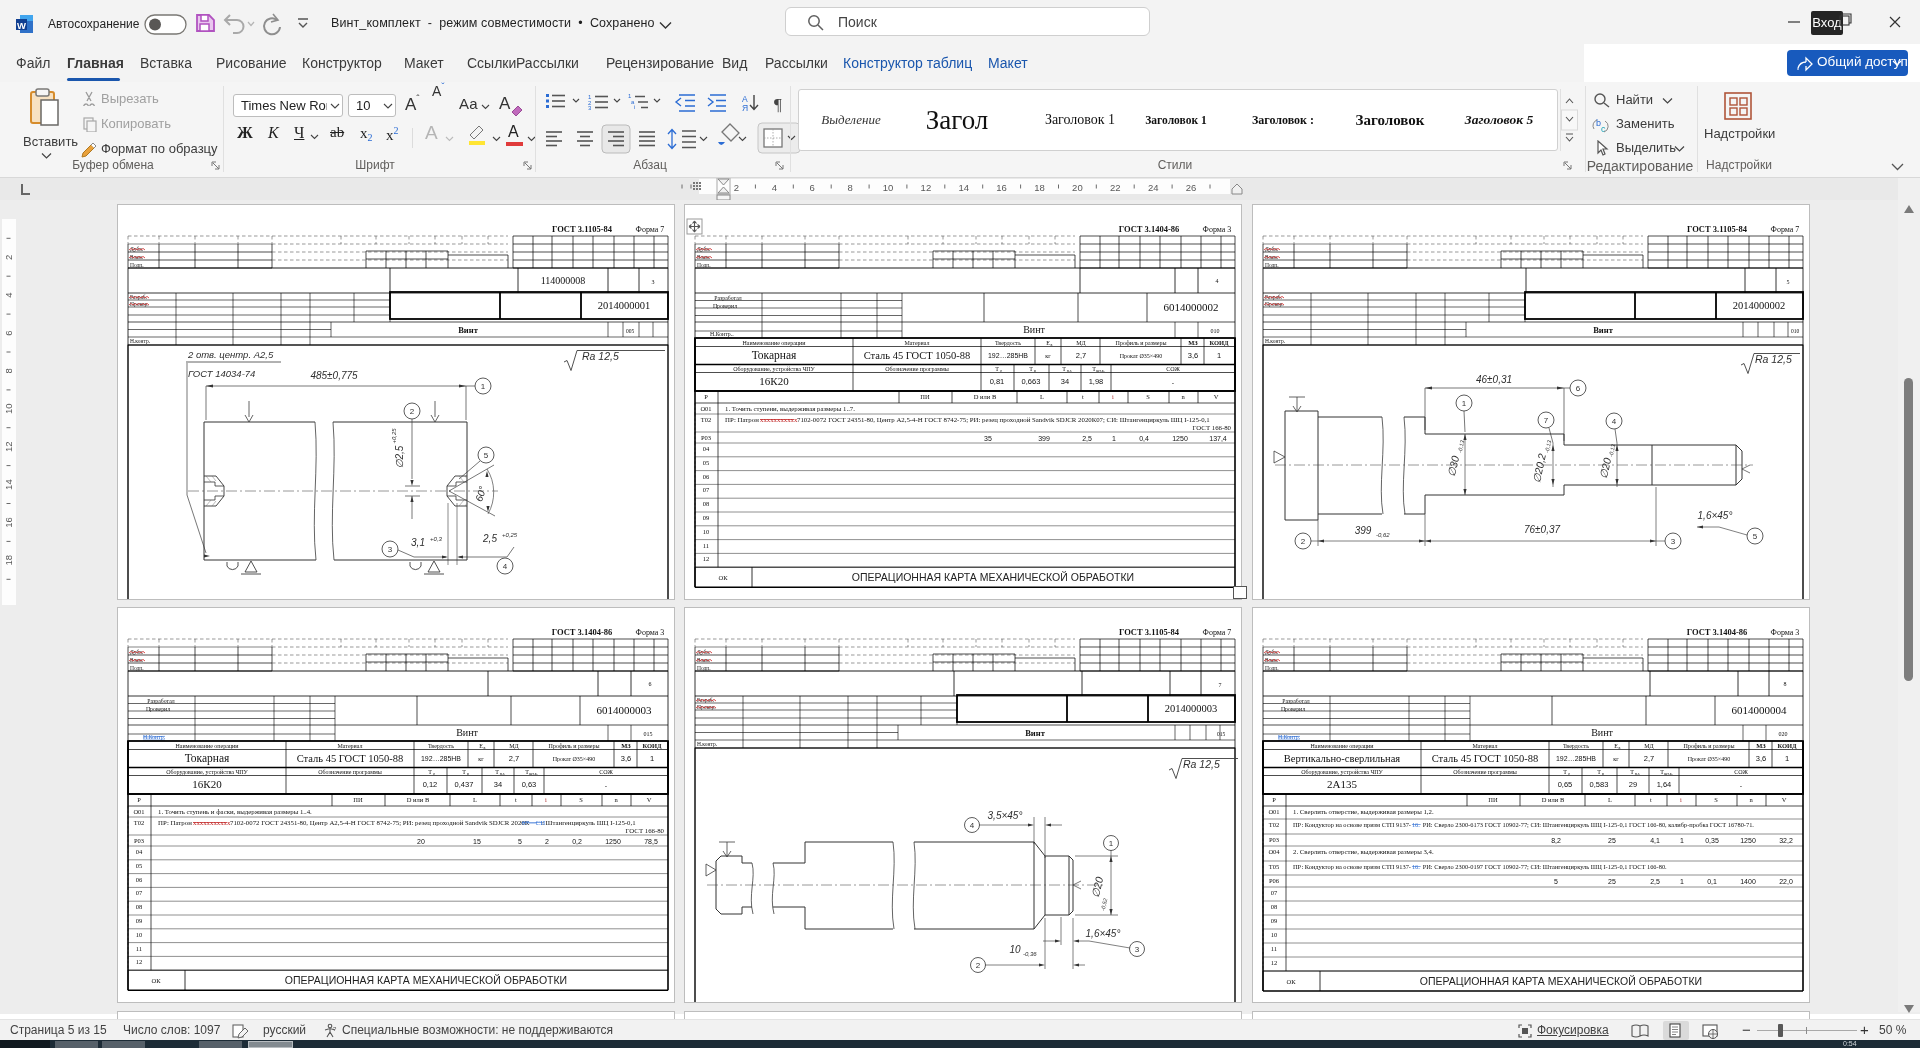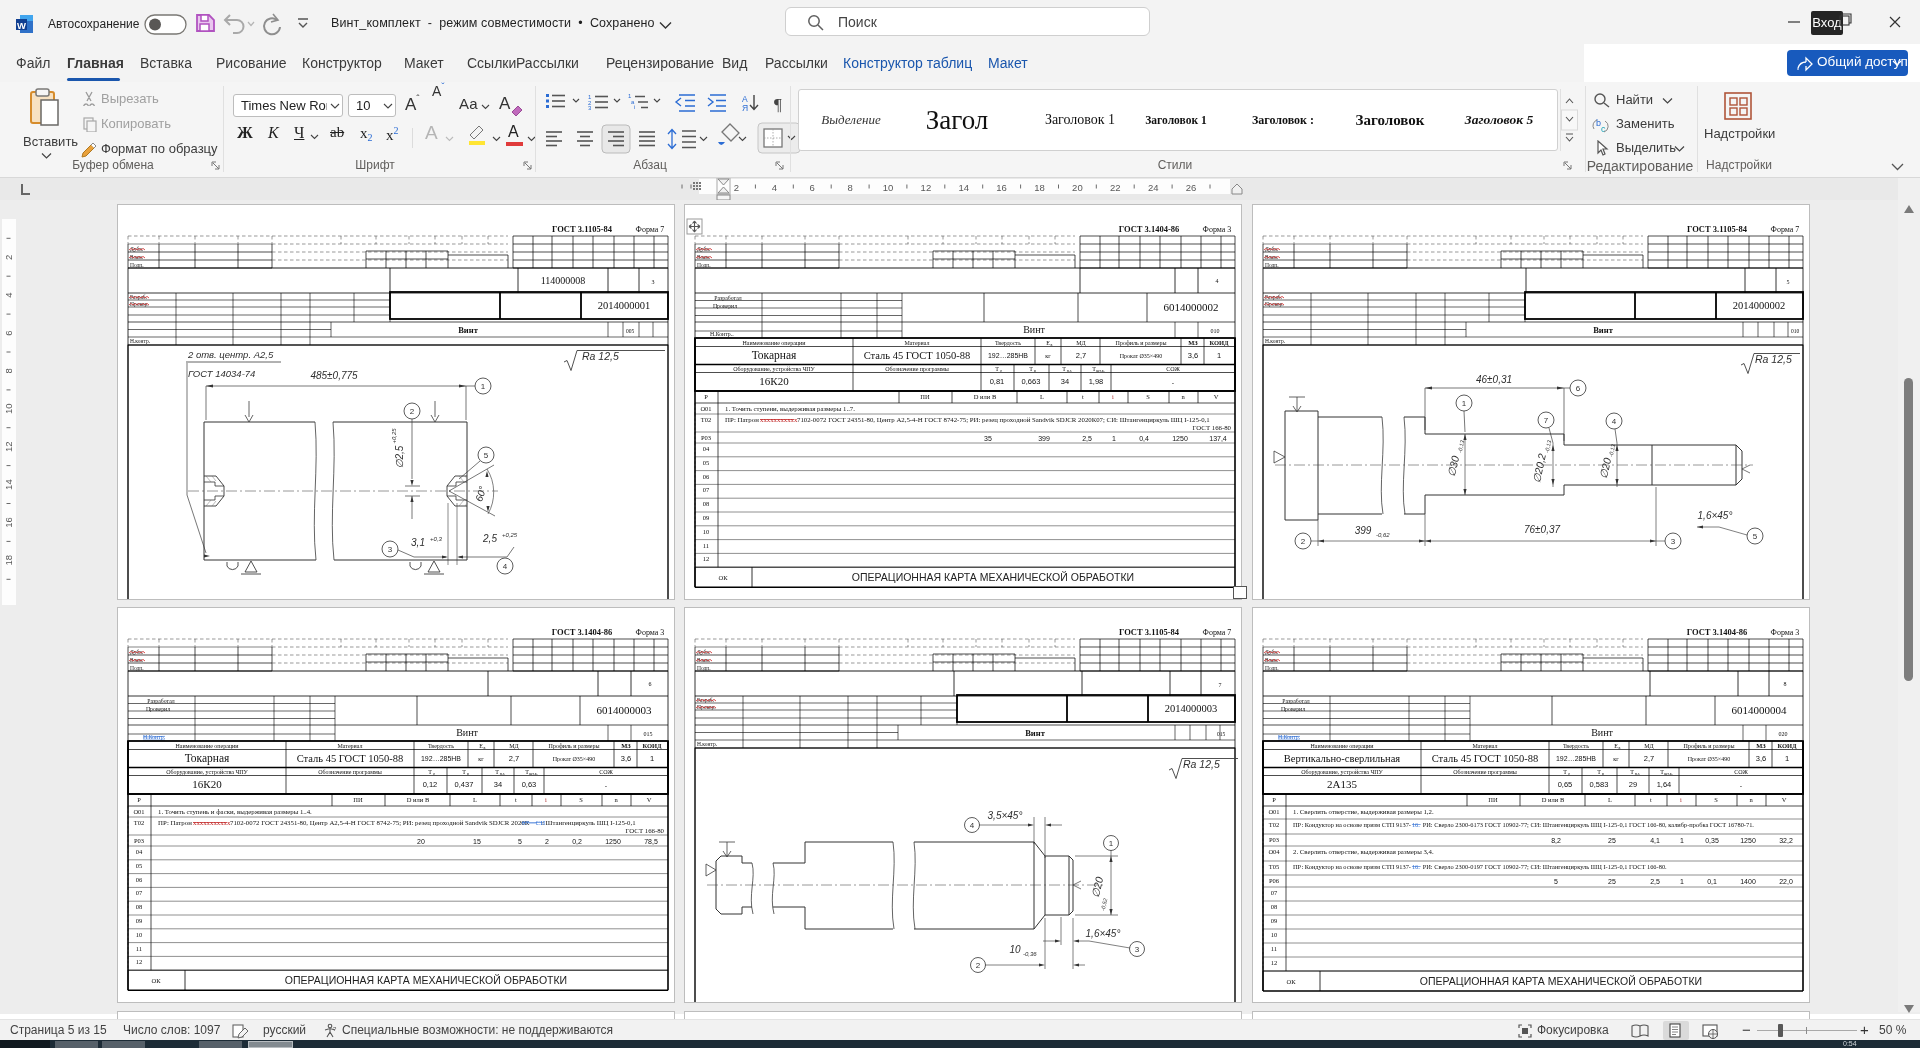--- a/index.html
+++ b/index.html
@@ -1586,21 +1586,21 @@
     <svg width="16" height="16" style="position:absolute;left:322px;top:3px">
       <circle cx="8" cy="3" r="1.8" fill="none" stroke="#555" stroke-width="1.1"></circle>
       <path d="M8,5 v4 M3,7 l5,-1.5 l5,1.5 M8,9 l-3,5 M8,9 l3,5" fill="none" stroke="#555" stroke-width="1.1"></path>
       <text x="11" y="8" font-size="6" fill="#555">?</text>
     </svg>
     <div style="position:absolute;left:342px;top:3px;">Специальные возможности: не поддерживаются</div>
     <svg width="16" height="14" style="position:absolute;left:1518px;top:4px">
       <path d="M1,4 v-3 h3 M10,1 h3 v3 M13,10 v3 h-3 M4,13 h-3 v-3" fill="none" stroke="#555" stroke-width="1.2"></path>
       <rect x="4" y="4" width="6" height="6" fill="#555"></rect>
     </svg>
-    <div style="position:absolute;left:1537px;top:3px;">Фокусировка</div>
+    <div style="position:absolute;left:1537px;top:3px;text-decoration:underline;">Фокусировка</div>
     <svg width="22" height="16" style="position:absolute;left:1630px;top:3px">
       <path d="M2,3 q4,-2 8,0 q4,-2 8,0 v10 q-4,-2 -8,0 q-4,2 -8,0 z M10,3 v10" fill="none" stroke="#555" stroke-width="1.1"></path>
     </svg>
     <div style="position:absolute;left:1663px;top:1px;width:26px;height:19px;background:#dadada;border-radius:2px;"></div>
     <svg width="16" height="16" style="position:absolute;left:1668px;top:3px">
       <rect x="2" y="1" width="10" height="13" fill="#fff" stroke="#444" stroke-width="1.1"></rect>
       <path d="M4,4 h6 M4,6.5 h6 M4,9 h6 M4,11.5 h4" stroke="#777" stroke-width="0.9"></path>
     </svg>
     <svg width="18" height="16" style="position:absolute;left:1702px;top:3px">
       <rect x="1" y="2" width="14" height="11" fill="#fff" stroke="#555" stroke-width="1.1"></rect>

